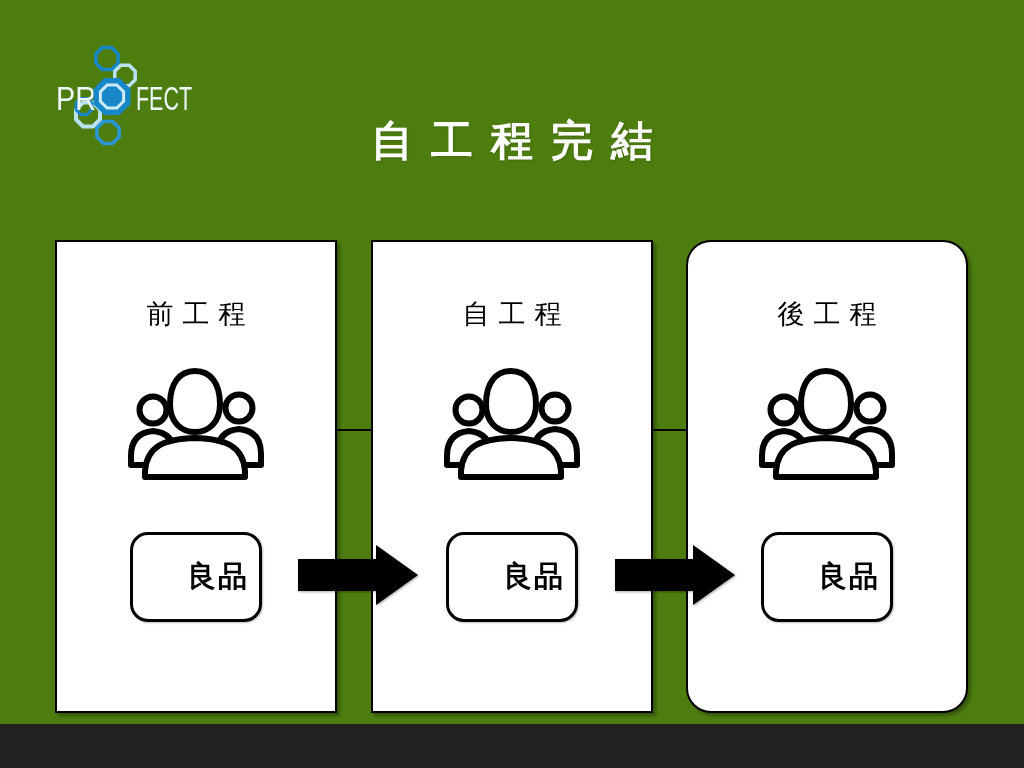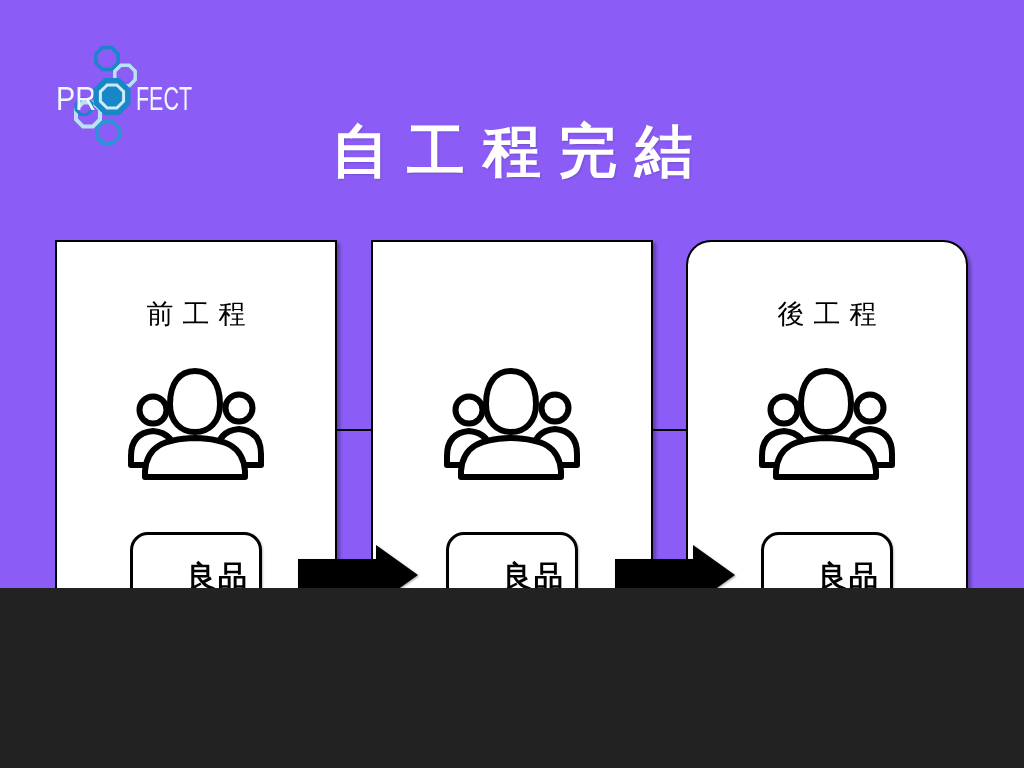--- a/index.html
+++ b/index.html
@@ -1,24 +1,24 @@
 <!DOCTYPE html>
 <html><head>
 <meta charset="utf-8">
 <style>
   html,body{margin:0;padding:0;background:#222;}
   .slide{
-    position:relative;width:1024px;height:588px;overflow:hidden;
-    background:#8b5cf6;
+    position:relative;width:1024px;height:724px;overflow:hidden;
+    background:#4d7c0f;
     font-family:"Liberation Sans",sans-serif;
   }
   
   .slide-title{
     position:absolute;left:0;right:0;top:116px;
-    text-align:center;color:#ffffff;font-size:58px;font-weight:bold;
+    text-align:center;color:#ffffff;font-size:42px;font-weight:bold;
     letter-spacing:18px;padding-left:18px;line-height:1.2;
     text-shadow:1px 1px 2px rgba(0,0,0,0.15);
   }
   
   .logo{position:absolute;left:50px;top:33px;width:170px;height:118px;}
   
   .panel{
     position:absolute;top:240px;width:282px;height:473px;box-sizing:border-box;
     background:#ffffff;border:2px solid #000000;
     box-shadow:3px 3px 3px rgba(0,0,0,0.30);
@@ -93,20 +93,21 @@
     <div class="panel-label">前工程</div>
     <svg class="people" viewBox="0 0 140 118">
       <use href="#people-group" y="2"></use>
     </svg>
     <div class="good-box">
       <span class="good-label">良品</span>
     </div>
   </div>
 
   <div class="panel p2">
+    <div class="panel-label">自工程</div>
     <svg class="people" viewBox="0 0 140 118">
       <use href="#people-group" y="2"></use>
     </svg>
     <div class="good-box">
       <span class="good-label">良品</span>
     </div>
   </div>
 
   <div class="panel p3">
     <div class="panel-label">後工程</div>

